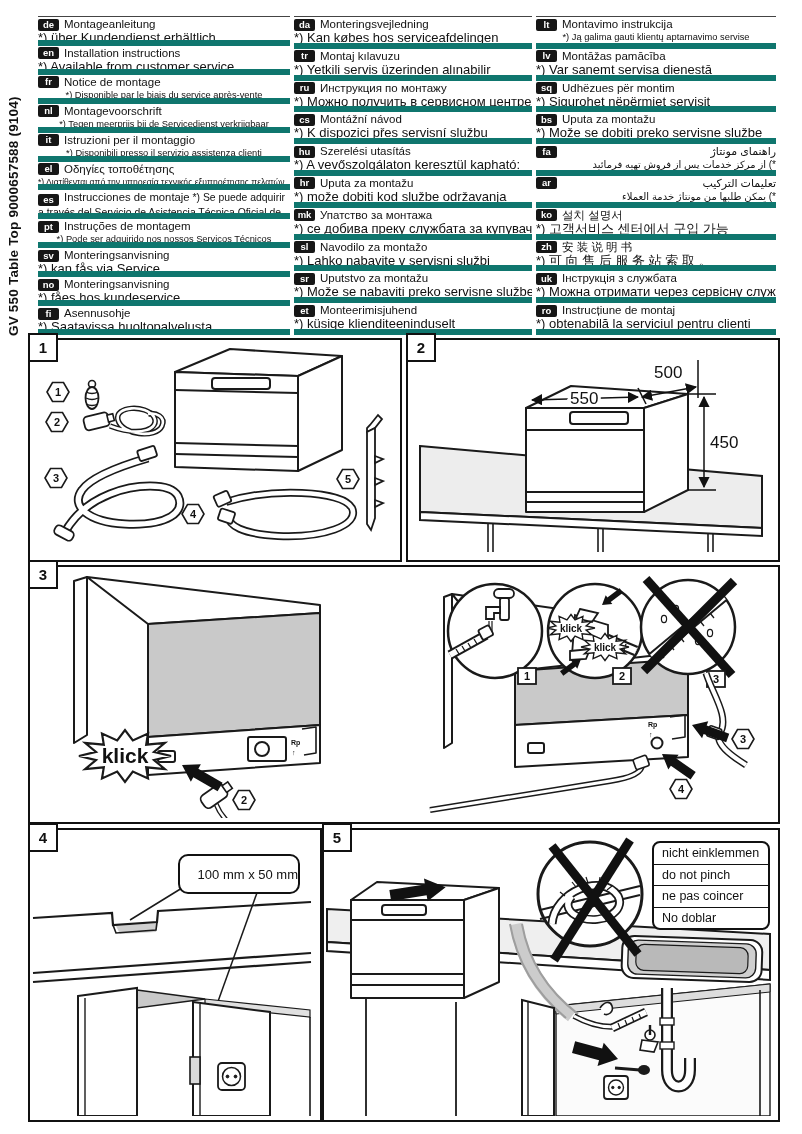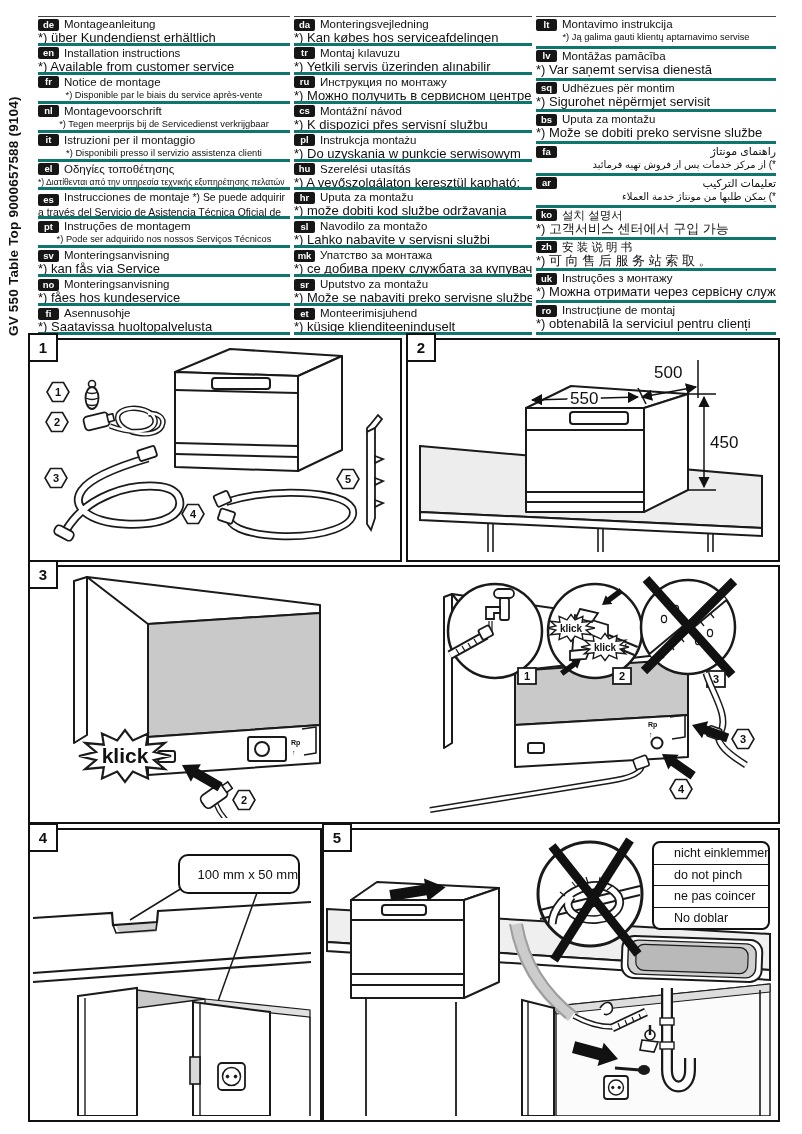--- a/index.html
+++ b/index.html
@@ -6,21 +6,21 @@
   .page{position:relative;width:802px;height:1134px;background:#fff;overflow:hidden;
         font-family:"Liberation Sans","DejaVu Sans",sans-serif;color:#111;}
   
   .side-label{position:absolute;left:6px;top:16px;height:320px;width:24px;
     writing-mode:vertical-rl;transform:rotate(180deg);
     font-weight:bold;font-size:13.5px;letter-spacing:.2px;white-space:nowrap;text-align:left;}
   
   .lang-table{position:absolute;left:38px;top:16px;width:738px;height:318px;
     display:grid;grid-template-columns:252px 238px 240px;column-gap:4px;}
   .lang-col{display:flex;flex-direction:column;border-top:1px solid #444;height:318px;}
-  .lang-entry{flex:1;border-bottom:3px solid #0f766e;overflow:hidden;padding-top:1px;box-sizing:border-box;}
+  .lang-entry{flex:1;border-bottom:6px solid #0f766e;overflow:hidden;padding-top:1px;box-sizing:border-box;}
   .lang-line1{display:flex;align-items:center;height:13px;line-height:13px;}
   .lang-badge{display:inline-block;background:#161616;color:#fff;font-weight:bold;
     font-size:9.5px;line-height:12px;height:12px;min-width:17px;text-align:center;
     border-radius:2px;padding:0 2px;margin-right:5px;flex:0 0 auto;}
   .lang-title{font-size:11.5px;white-space:nowrap;}
   .lang-note{font-size:13px;height:13px;line-height:13px;white-space:nowrap;}
   .lang-note.small{font-size:9.3px;text-align:center;}
   .lang-note.tiny{font-size:8.6px;}
   .lang-entry.rtl .lang-title{flex:1;text-align:right;direction:rtl;font-size:11px;}
   .lang-entry.rtl .lang-note{text-align:right;direction:rtl;font-size:10px;}
@@ -38,21 +38,21 @@
   #panel3{left:28px;top:565px;width:748px;height:255px;}
   #panel4{left:28px;top:828px;width:290px;height:290px;}
   #panel5{left:322px;top:828px;width:454px;height:290px;}
   svg text{font-family:"Liberation Sans","DejaVu Sans",sans-serif;fill:#111;}
   
   .callout-box{position:absolute;left:148px;top:24px;width:118px;height:36px;border:2.5px solid #111;
     border-radius:10px;background:#fff;display:flex;align-items:center;justify-content:flex-end;
     font-size:13px;z-index:2;}
   .warning-box{position:absolute;left:328px;top:11px;width:114px;border:2.5px solid #111;
     border-radius:8px;background:#fff;z-index:2;overflow:hidden;}
-  .warning-row{font-size:12.5px;line-height:20.5px;height:20.5px;padding-left:20px;border-bottom:1.5px solid #111;white-space:nowrap;}
+  .warning-row{font-size:12.5px;line-height:20.5px;height:20.5px;padding-left:8px;border-bottom:1.5px solid #111;white-space:nowrap;}
   .warning-row:last-child{border-bottom:none;}
 </style>
 </head>
 <body>
 
 <div class="page">
 
   <div class="side-label">GV 550 Table Top 9000657588 (9104)</div>
 
   <div class="lang-table">
@@ -155,55 +155,48 @@
         </div>
         <div class="lang-entry">
           <div class="lang-line1">
             <span class="lang-badge">cs</span>
             <span class="lang-title">Montážní návod</span>
           </div>
           <div class="lang-note">*) K dispozici přes servisní službu</div>
         </div>
         <div class="lang-entry">
           <div class="lang-line1">
-            <span class="lang-badge">pl</span>
-            <span class="lang-title">Instrukcja montażu</span>
-          </div>
-          <div class="lang-note">*) Do uzyskania w punkcie serwisowym</div>
-        </div>
-        <div class="lang-entry">
-          <div class="lang-line1">
             <span class="lang-badge">hu</span>
             <span class="lang-title">Szerelési utasítás</span>
           </div>
           <div class="lang-note">*) A vevőszolgálaton keresztül kapható:</div>
         </div>
         <div class="lang-entry">
           <div class="lang-line1">
             <span class="lang-badge">hr</span>
             <span class="lang-title">Uputa za montažu</span>
           </div>
           <div class="lang-note">*) može dobiti kod službe održavanja</div>
         </div>
         <div class="lang-entry">
           <div class="lang-line1">
+            <span class="lang-badge">mk</span>
+            <span class="lang-title">Упатство за монтажа</span>
+          </div>
+          <div class="lang-note">*) се добива преку службата за купувачи</div>
+        </div>
+        <div class="lang-entry">
+          <div class="lang-line1">
             <span class="lang-badge">sl</span>
             <span class="lang-title">Navodilo za montažo</span>
           </div>
           <div class="lang-note">*) Lahko nabavite v servisni službi</div>
         </div>
         <div class="lang-entry">
           <div class="lang-line1">
-            <span class="lang-badge">mk</span>
-            <span class="lang-title">Упатство за монтажа</span>
-          </div>
-          <div class="lang-note">*) се добива преку службата за купувачи</div>
-        </div>
-        <div class="lang-entry">
-          <div class="lang-line1">
             <span class="lang-badge">sr</span>
             <span class="lang-title">Uputstvo za montažu</span>
           </div>
           <div class="lang-note">*) Može se nabaviti preko servisne službe</div>
         </div>
         <div class="lang-entry">
           <div class="lang-line1">
             <span class="lang-badge">et</span>
             <span class="lang-title">Monteerimisjuhend</span>
           </div>
@@ -263,21 +256,21 @@
         <div class="lang-entry">
           <div class="lang-line1">
             <span class="lang-badge">zh</span>
             <span class="lang-title">安 装 说 明 书</span>
           </div>
           <div class="lang-note">*) 可 向 售 后 服 务 站 索 取 。</div>
         </div>
         <div class="lang-entry">
           <div class="lang-line1">
             <span class="lang-badge">uk</span>
-            <span class="lang-title">Instruções з монтажу</span>
+            <span class="lang-title">Інструкція з службата</span>
           </div>
           <div class="lang-note">*) Можна отримати через сервісну службу</div>
         </div>
         <div class="lang-entry">
           <div class="lang-line1">
             <span class="lang-badge">ro</span>
             <span class="lang-title">Instrucțiune de montaj</span>
           </div>
           <div class="lang-note">*) obtenabilă la serviciul pentru clienți</div>
         </div>

